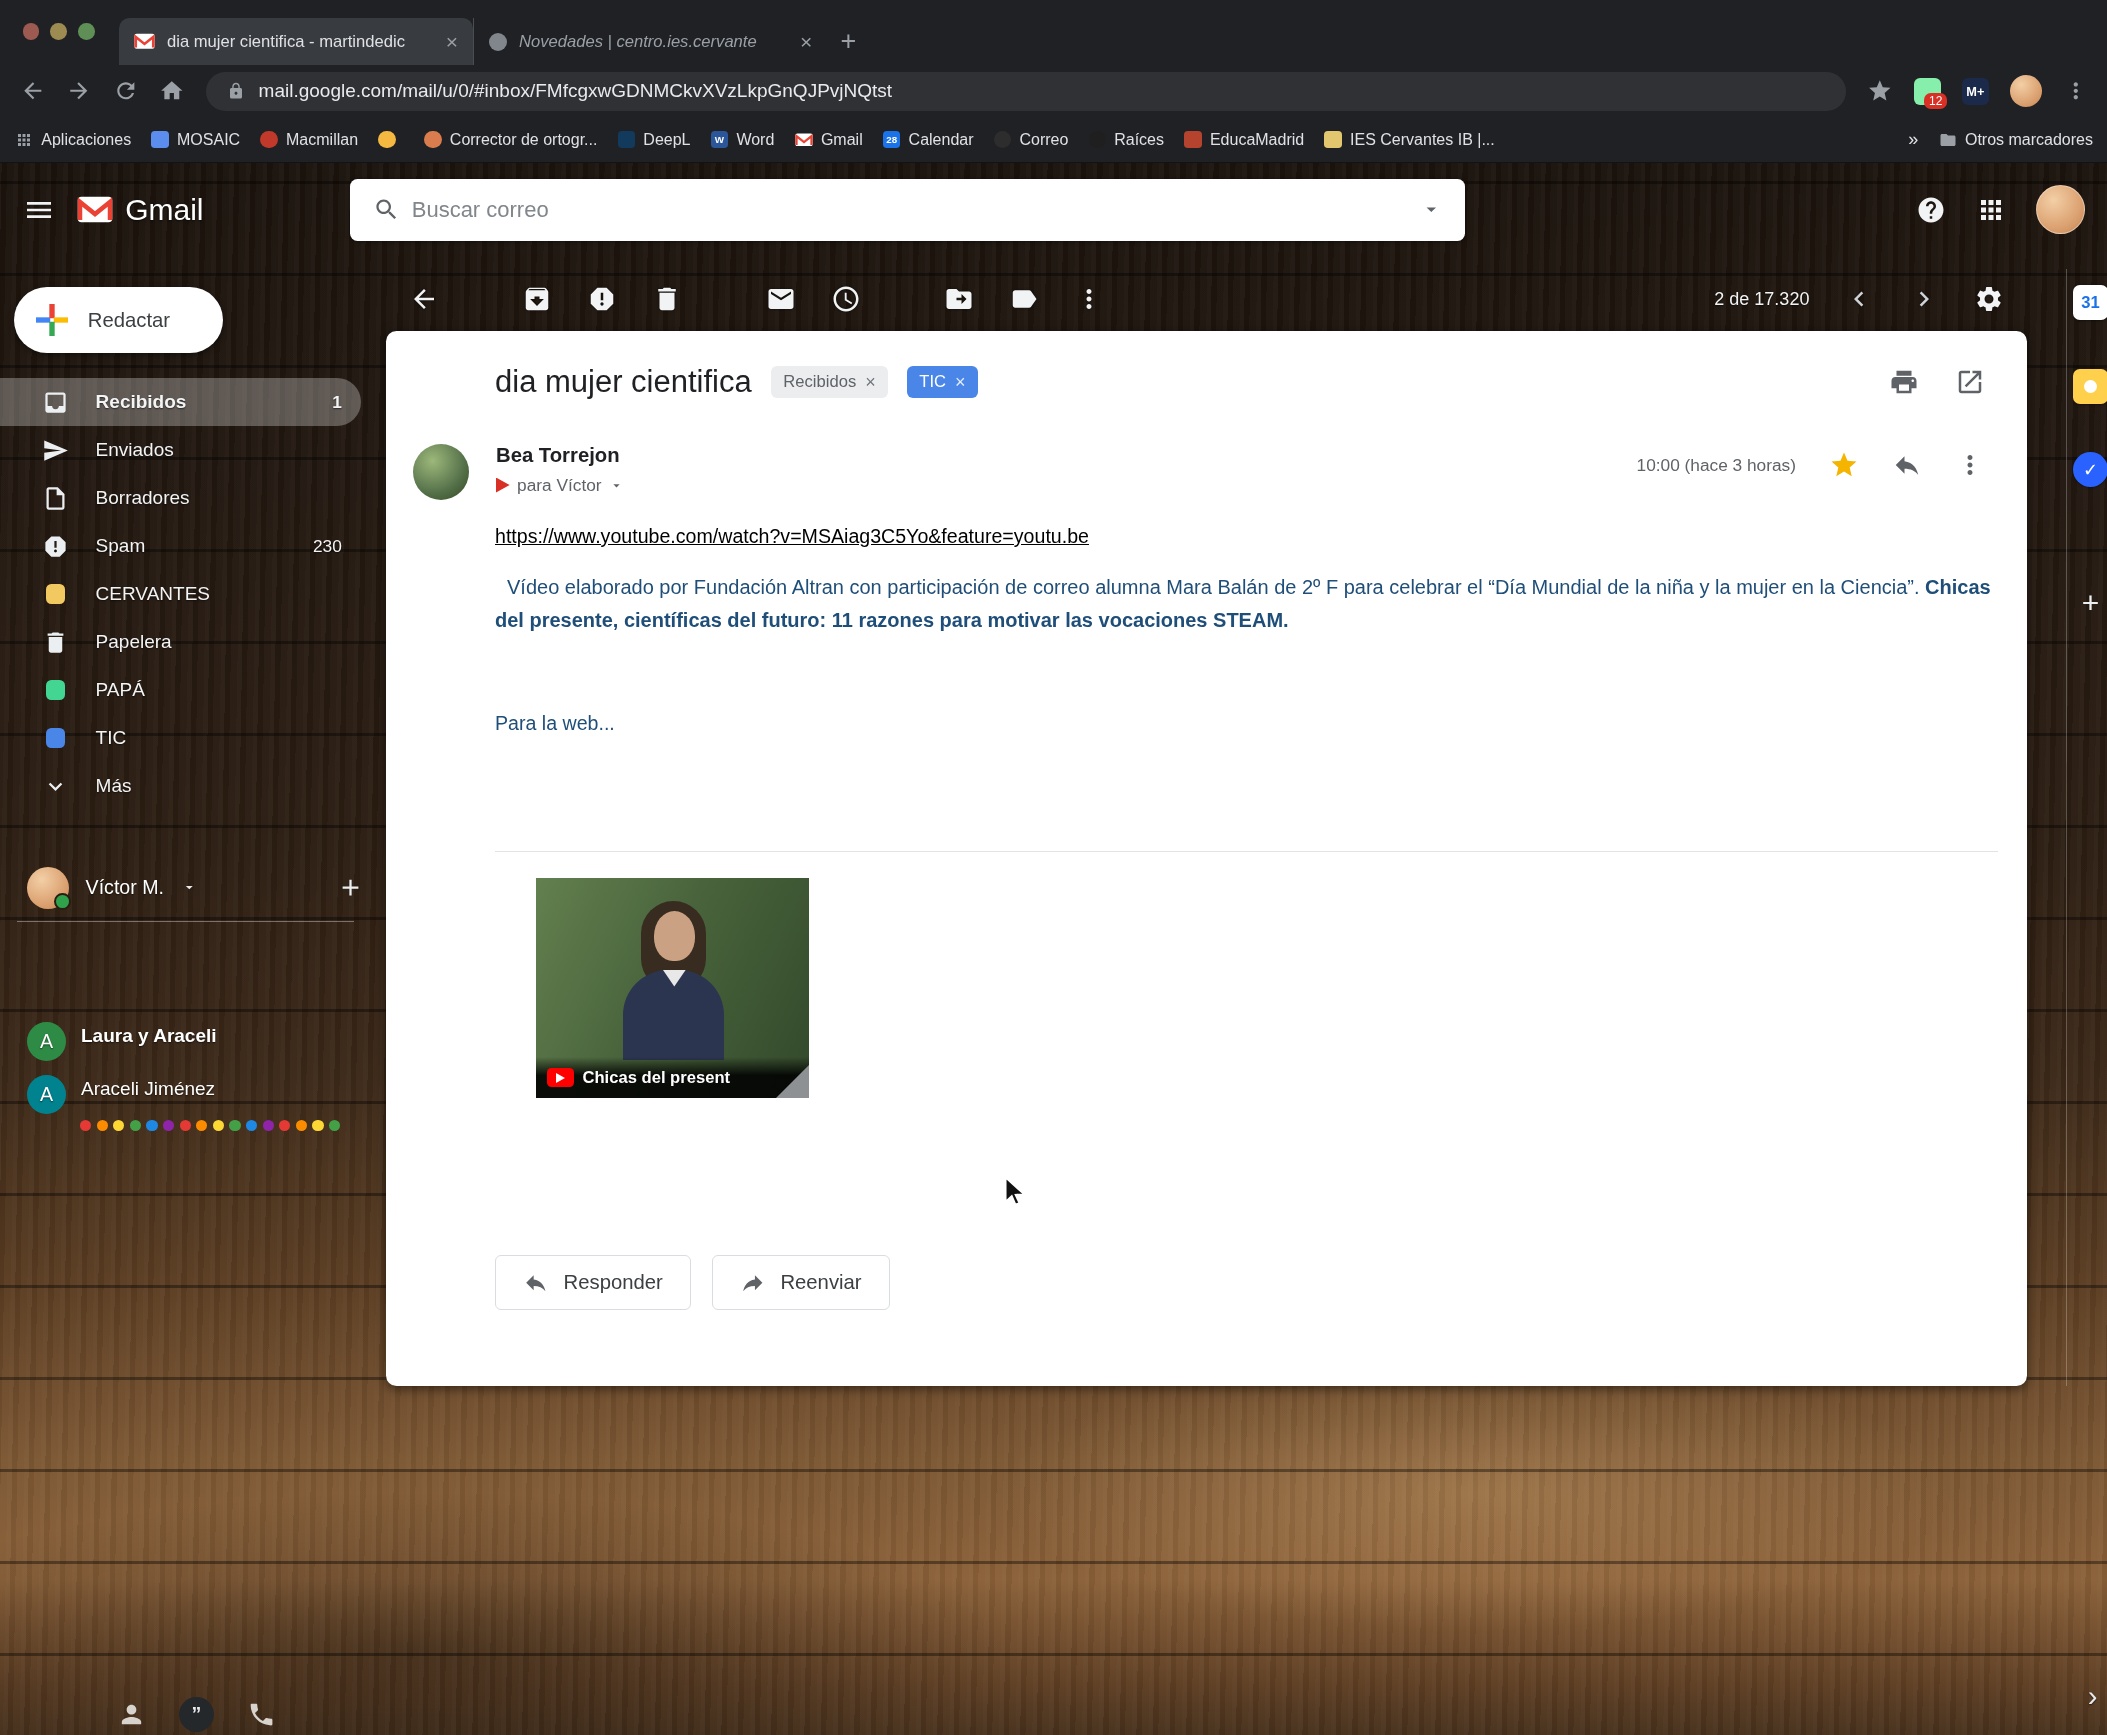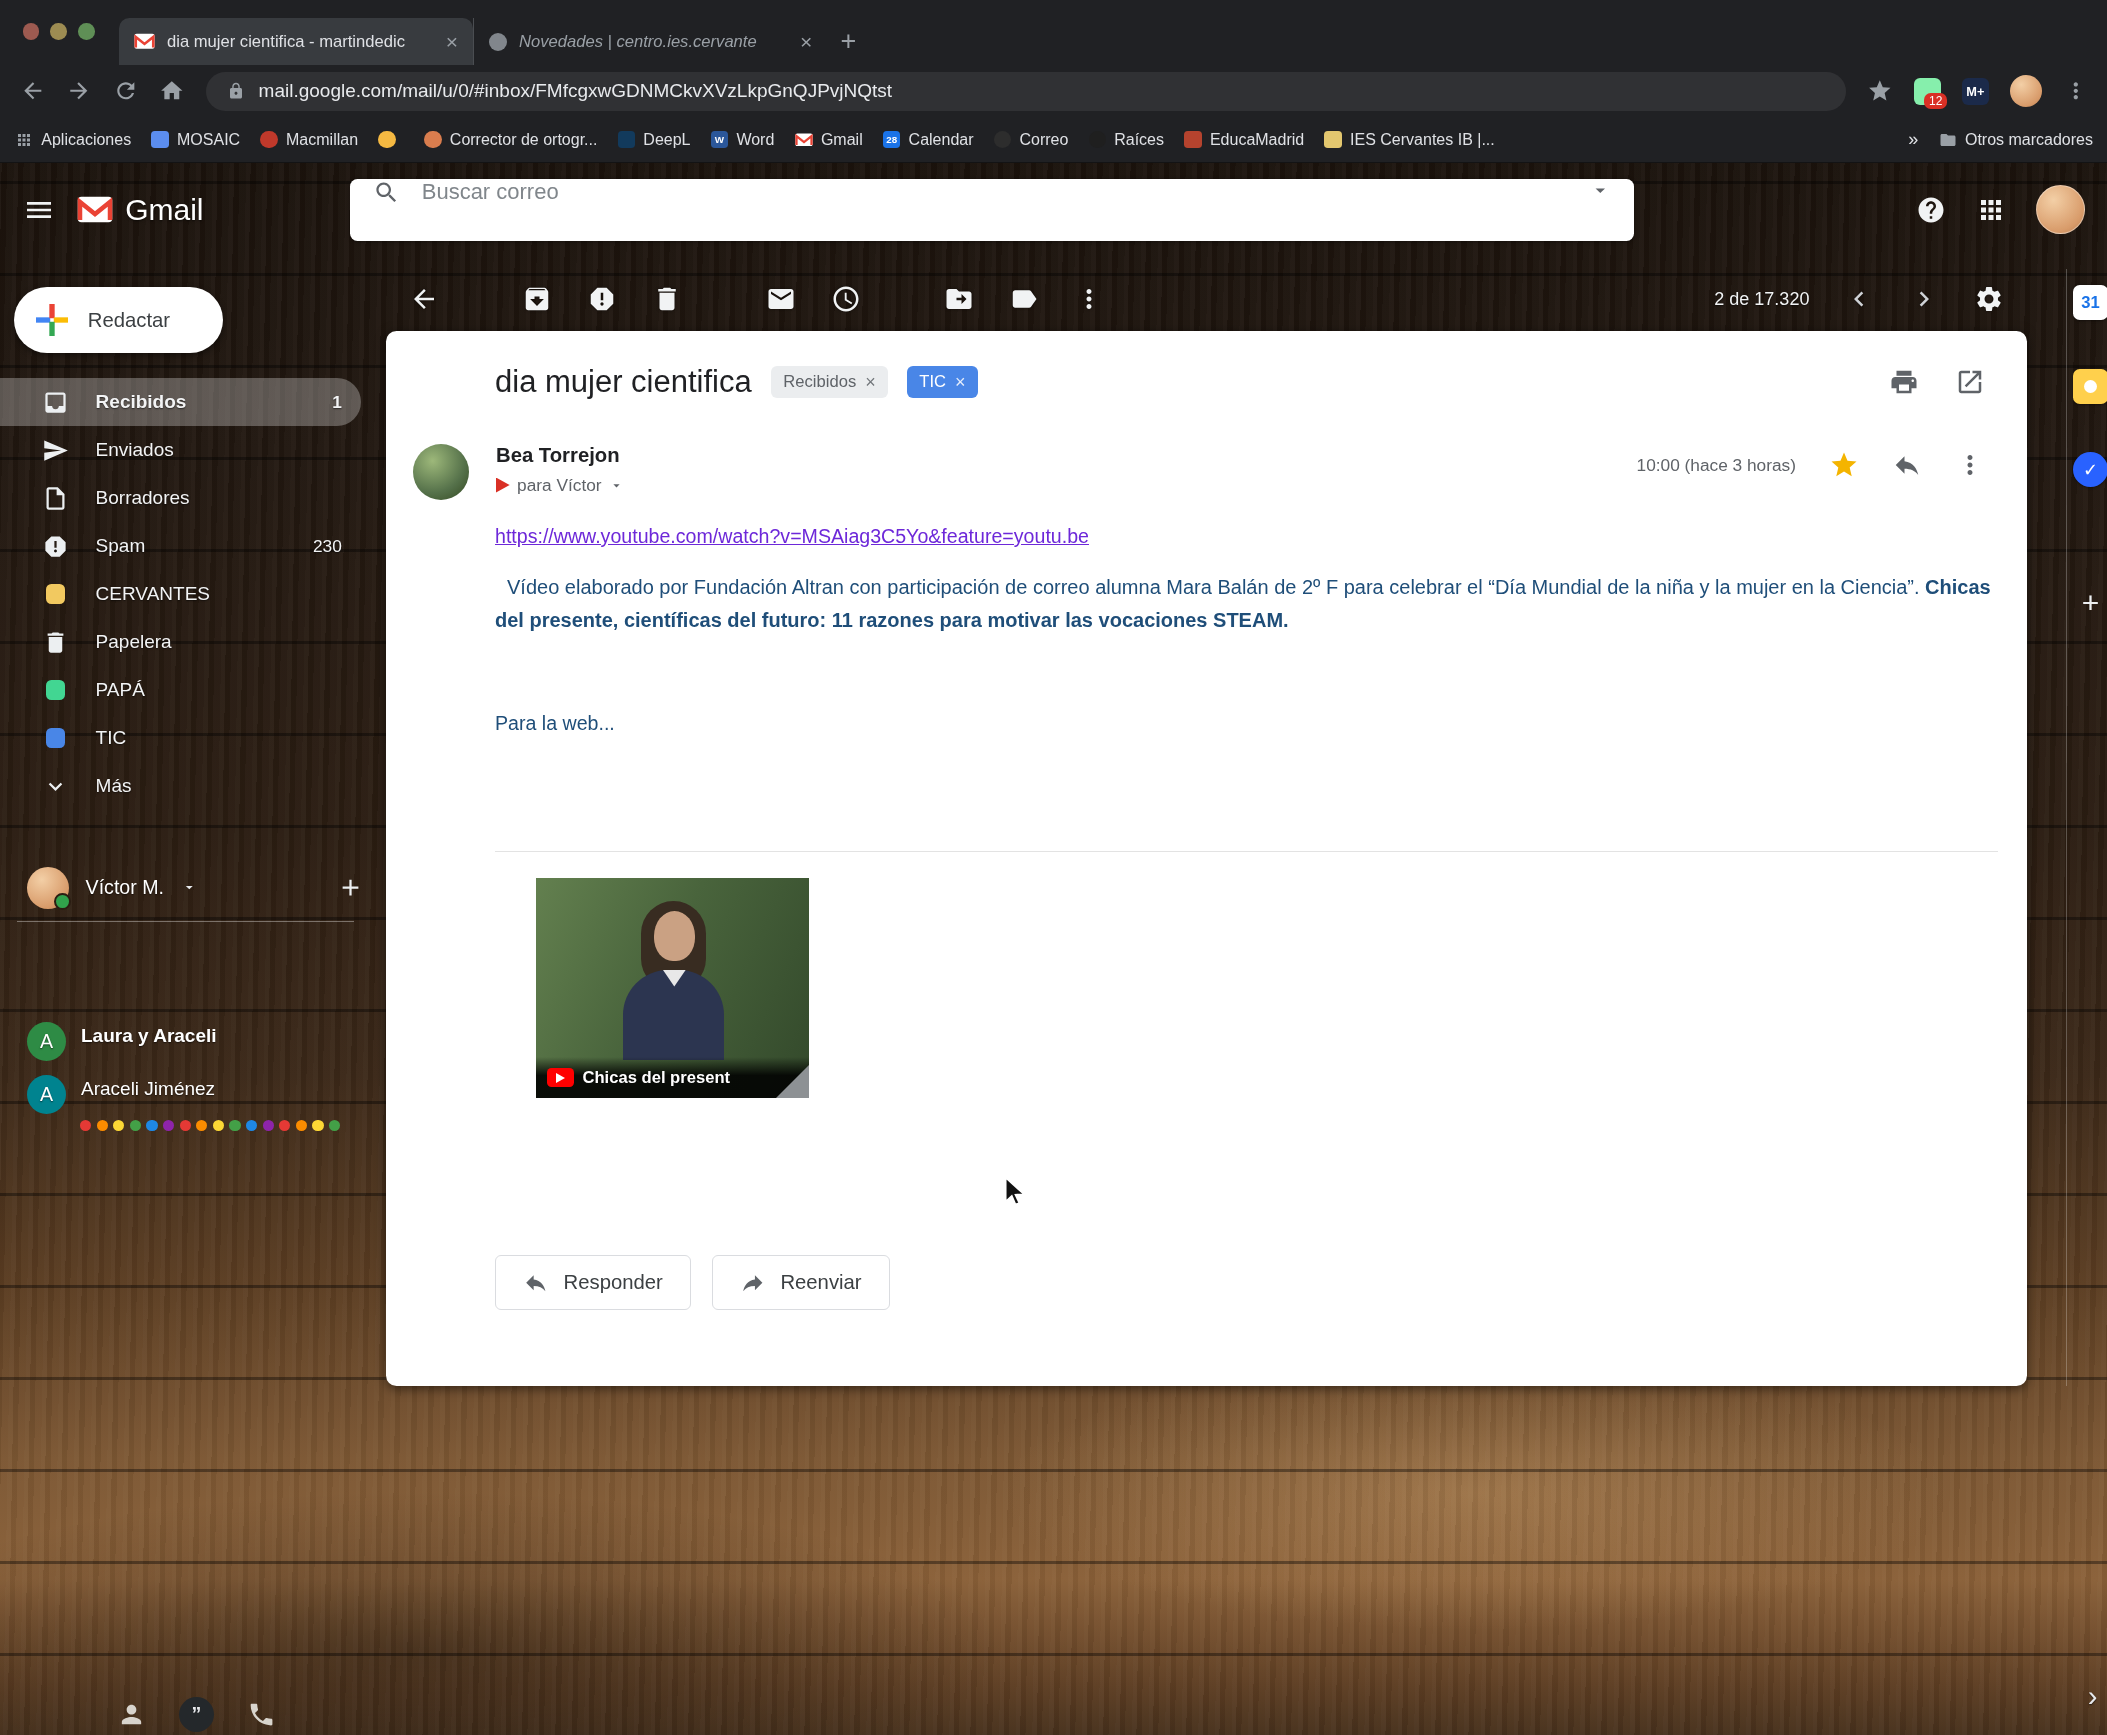--- a/index.html
+++ b/index.html
@@ -47,21 +47,21 @@
   .bm .gridic{font-size:18px;color:#9aa0a6;}
   .bm-spacer{margin-left:auto;}
   .chev2{color:#dfe1e5;font-size:18px;}
   .folderic{font-size:18px;color:#9aa0a6;}
 
   
   .gheader{position:absolute;top:163px;left:0;right:0;height:93px;display:flex;align-items:center;gap:22.6px;padding:0 22.6px;box-sizing:border-box;color:#fff;}
   .gheader .burger{font-size:32px;color:#f1f3f4;}
   .glogo{display:flex;align-items:center;gap:12px;}
   .glogo .word{font-size:30px;color:#fff;text-shadow:0 0.8px 2.3px rgba(0,0,0,.6);}
-  .searchbox{margin-left:124px;width:1284px;height:62px;background:#fff;border-radius:7.5px;display:flex;align-items:flex-start;gap:22px;padding:0 22.6px;box-sizing:border-box;box-shadow:0 0.8px 3.8px rgba(0,0,0,.4);}
+  .searchbox{margin-left:124px;width:1115px;height:62px;background:#fff;border-radius:7.5px;display:flex;align-items:center;gap:12px;padding:0 22.6px;box-sizing:border-box;box-shadow:0 0.8px 3.8px rgba(0,0,0,.4);}
   .searchbox .sic{font-size:27px;color:#5f6368;}
   .searchbox .ph{font-size:22px;color:#80868b;flex:1;}
   .searchbox .caret{font-size:22.6px;color:#5f6368;}
   .hicons{margin-left:auto;display:flex;align-items:center;gap:30px;}
   .hicons .hic{font-size:30px;color:#f1f3f4;}
   .gavatar{width:47px;height:47px;border-radius:50%;background:radial-gradient(circle at 35% 30%,#f3cfa6,#d89b6a 70%,#b57b4c);border:1.5px solid rgba(255,255,255,.4);}
 
   
   .sidebar{position:absolute;top:255px;left:0;width:384px;bottom:0;color:#fff;}
   .compose{position:absolute;top:32px;left:13.6px;width:209px;height:66px;background:#fff;border-radius:33px;display:flex;align-items:center;gap:19.6px;padding:0 22.6px;box-sizing:border-box;box-shadow:0 2.3px 6px rgba(0,0,0,.45);color:#3c4043;font-size:20.3px;font-weight:500;}
@@ -114,21 +114,21 @@
   .sender-row{position:absolute;top:113px;left:27px;right:42px;display:flex;align-items:flex-start;}
   .avatar-lg{width:56px;height:56px;border-radius:50%;background:radial-gradient(circle at 35% 30%,#9db87a,#55714a 60%,#32471f);flex:none;}
   .smeta{margin-left:27px;}
   .sname{font-size:20.3px;font-weight:700;color:#202124;}
   .sto{display:flex;align-items:center;gap:7.5px;margin-top:7.5px;font-size:17.3px;color:#5f6368;}
   .imp{width:13.6px;height:15px;background:#d93025;clip-path:polygon(0 0,100% 50%,0 100%);}
   .sto .dcaret{font-size:15px;color:#5f6368;}
   .sright{margin-left:auto;display:flex;align-items:center;gap:33px;margin-top:6px;font-size:17.3px;color:#5f6368;}
   .sright i{font-size:30px;}
   .star-on{color:#f4b400;}
-  .yt-link{position:absolute;top:194px;left:109px;font-size:19.6px;color:#6d28d9;text-decoration:underline;}
+  .yt-link{position:absolute;top:194px;left:109px;font-size:19.6px;color:#000000;text-decoration:underline;}
   .para{position:absolute;top:240px;left:109px;width:1503px;font-size:20px;line-height:33px;color:#1f4e79;text-indent:12px;margin:0;}
   .para strong{font-weight:700;color:#1f4e79;}
   .para-web{position:absolute;top:381px;left:109px;font-size:19.6px;color:#1f4e79;margin:0;}
   .bdivider{position:absolute;top:520px;left:109px;right:29px;border-top:0.8px solid #e3e3e3;}
   .thumb{position:absolute;top:547px;left:109px;width:273px;height:220px;overflow:hidden;background:linear-gradient(115deg,#63804f 0%,#49643c 45%,#33492b 100%);margin-left:41px;}
   .th-hair{position:absolute;top:22.6px;left:105px;width:65px;height:90px;border-radius:35px;background:#382c21;}
   .th-head{position:absolute;top:33px;left:118px;width:41px;height:50px;border-radius:50% 50% 46% 46%;background:#caa183;}
   .th-torso{position:absolute;top:92px;left:87px;width:101px;height:90px;border-radius:45px 45px 0 0;background:#2c3550;}
   .th-collar{position:absolute;top:92px;left:127px;width:22.6px;height:16.6px;background:#e8e8e8;clip-path:polygon(0 0,100% 0,50% 100%);}
   .caption{position:absolute;left:0;right:0;bottom:0;height:41px;background:linear-gradient(transparent,rgba(0,0,0,.88) 45%);display:flex;align-items:center;gap:9px;padding:0 10.5px;color:#fff;font-size:16.6px;font-weight:600;box-sizing:border-box;}

